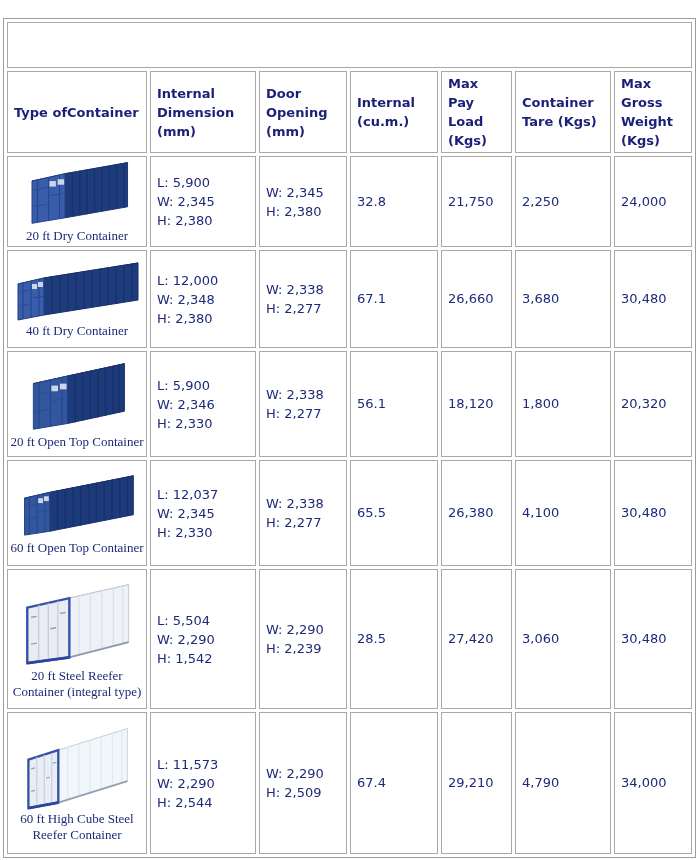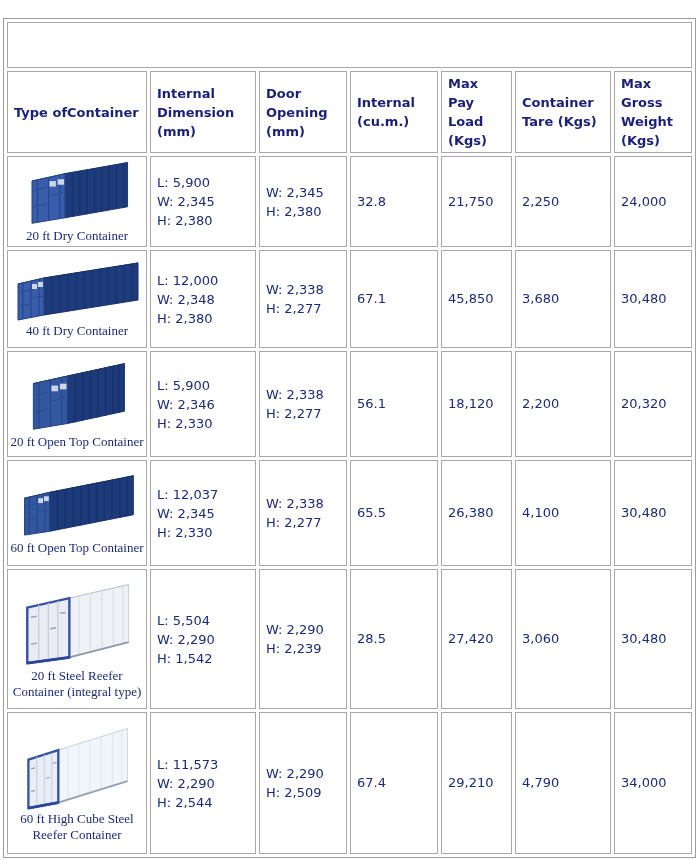--- a/index.html
+++ b/index.html
@@ -119,21 +119,21 @@
         <path d="M8,32 L18,30 M21,38 L31,36 M8,46 L18,44" stroke="#2a4c93" stroke-width="1.1"></path>
       </svg>
       <div class="caption">40 ft Dry Container</div>
     </td>
     <td><span class="preline">L: 12,000
 W: 2,348
 H: 2,380</span></td>
     <td><span class="preline">W: 2,338
 H: 2,277</span></td>
     <td class="num">67.1</td>
-    <td class="num">45,850</td>
+    <td class="num">26,660</td>
     <td class="num">3,680</td>
     <td class="num">30,480</td>
   </tr>
 
   <tr class="r3">
     <td class="type-cell">
       <svg width="112" height="74" viewBox="0 0 112 78">
         <polygon points="10,26 46,18 106,5 70,13" fill="#4a5a78" stroke="#2c3a55" stroke-width="1"></polygon>
         <path d="M20,24 L80,11 M30,22 L90,9" stroke="#5e6e8c" stroke-width="1.2"></path>
         <polygon points="46,18 106,5 106,55 46,68" fill="#1d3a7a" stroke="#17306a" stroke-width="1"></polygon>
@@ -146,21 +146,21 @@
       </svg>
       <div class="caption">20 ft Open Top Container</div>
     </td>
     <td><span class="preline">L: 5,900
 W: 2,346
 H: 2,330</span></td>
     <td><span class="preline">W: 2,338
 H: 2,277</span></td>
     <td class="num">56.1</td>
     <td class="num">18,120</td>
-    <td class="num">2,200</td>
+    <td class="num">1,800</td>
     <td class="num">20,320</td>
   </tr>
 
   <tr class="r4">
     <td class="type-cell">
       <svg width="124" height="68" viewBox="0 0 124 70">
         <polygon points="8,28 34,22 120,5 94,11" fill="#4a5a78" stroke="#2c3a55" stroke-width="1"></polygon>
         <path d="M18,26 L104,9 M26,24 L112,7" stroke="#5e6e8c" stroke-width="1.1"></path>
         <polygon points="34,22 120,5 120,45 34,62" fill="#1d3a7a" stroke="#17306a" stroke-width="1"></polygon>
         <path d="M42,20 L42,60 M50,19 L50,59 M58,17 L58,57 M66,16 L66,56 M74,14 L74,54 M82,12 L82,52 M90,11 L90,51 M98,9 L98,49 M106,8 L106,48 M114,6 L114,46" stroke="#142c63" stroke-width="1.5" opacity="0.6"></path>

